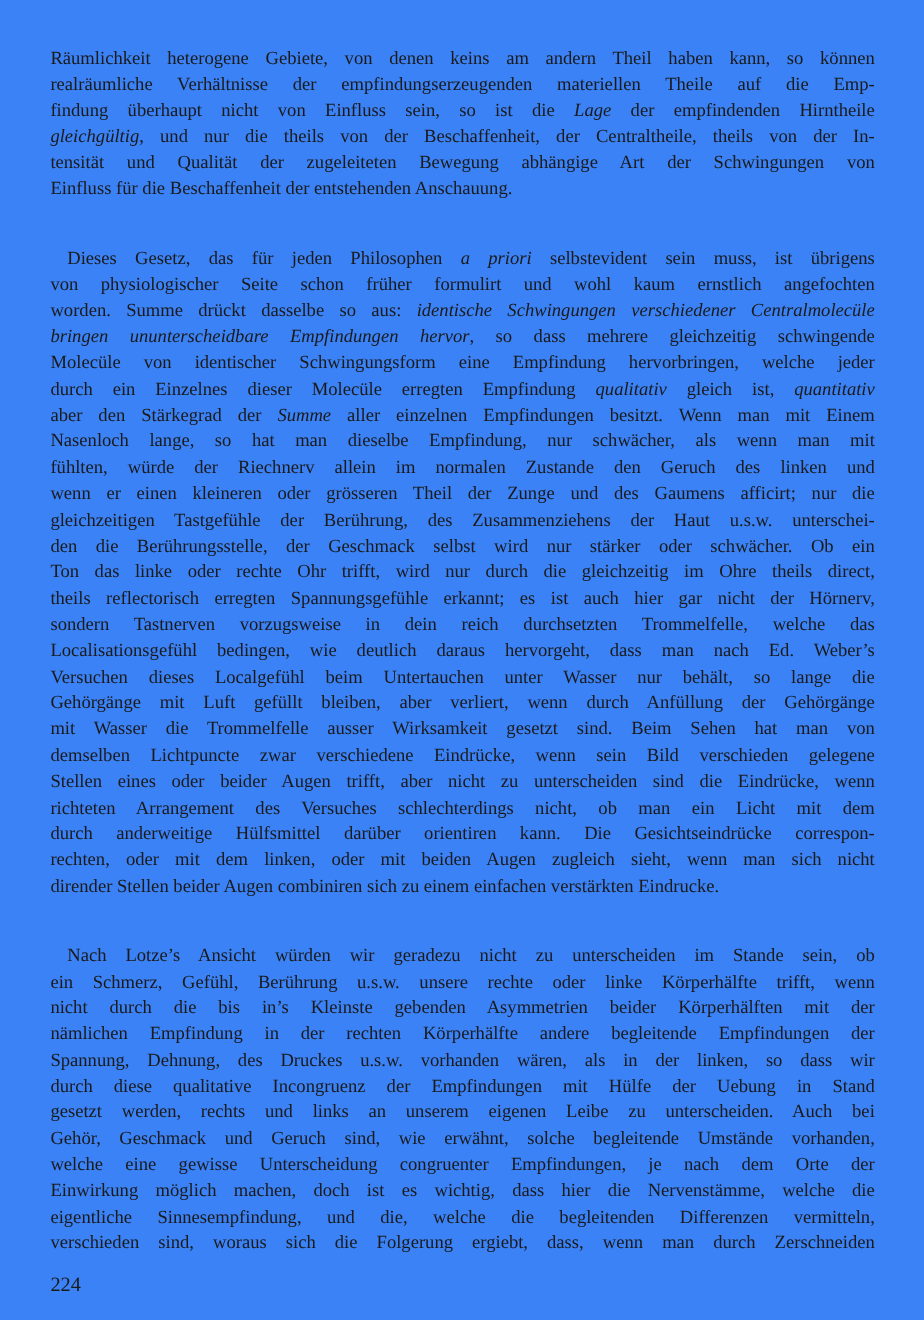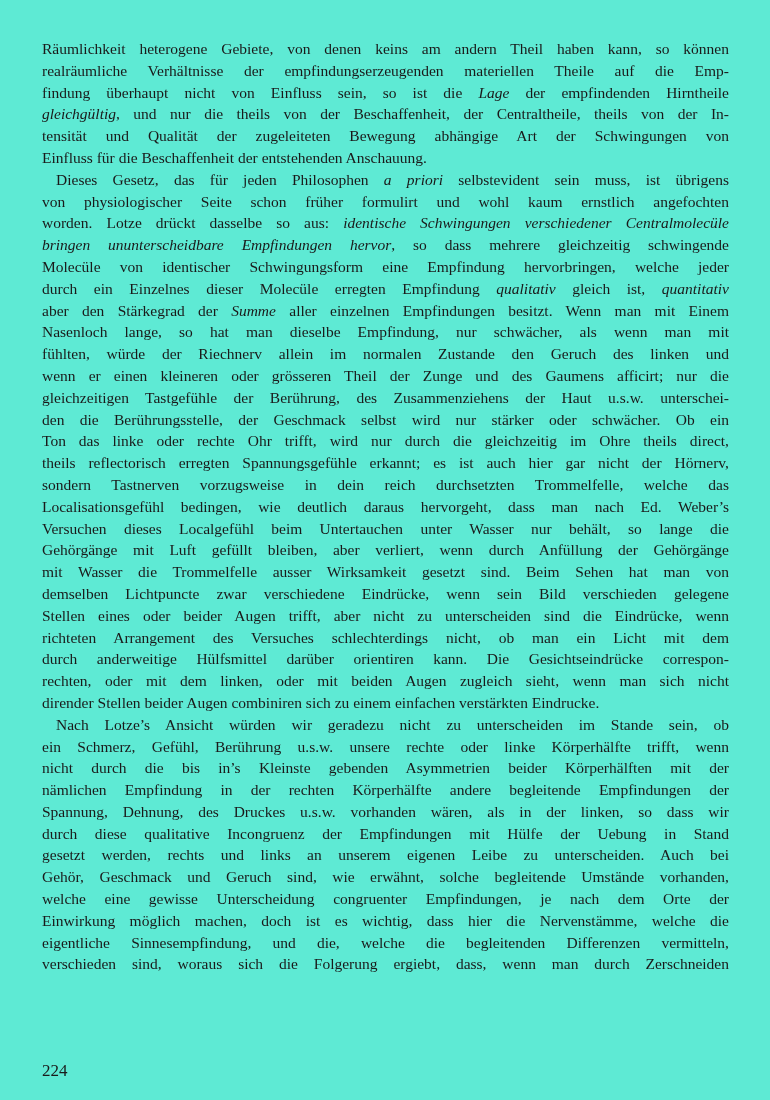--- a/index.html
+++ b/index.html
@@ -4,21 +4,21 @@
 <style>
   html, body {
     margin: 0;
     padding: 0;
     background: #ffffff;
   }
   .page {
     position: relative;
     width: 770px;
     height: 1100px;
-    background: #5eead4;
+    background: #3b82f6;
     overflow: hidden;
     font-family: "Liberation Serif", "DejaVu Serif", serif;
     color: #1a1a1a;
   }
   .text-block {
     position: absolute;
     left: 42px;
     top: 38px;
     width: 687px;
     font-size: 15.5px;
@@ -29,20 +29,21 @@
     text-align: justify;
     text-align-last: justify;
     white-space: normal;
   }
   .line.last {
     text-align: center;
     text-align-last: left;
   }
   .line.indent {
     text-indent: 14px;
+    margin-top: 36px;
   }
   .it { font-style: italic; }
   .rm { font-style: normal; }
   .page-number {
     position: absolute;
     left: 42px;
     top: 1064px;
     font-size: 17px;
     line-height: 14px;
     color: #1a1a1a;
@@ -57,21 +58,21 @@
         <div class="line"><span class="rm">Räumlichkeit heterogene Gebiete, von denen keins am andern Theil haben kann, so können</span></div>
         <div class="line"><span class="rm">realräumliche Verhältnisse der empfindungserzeugenden materiellen Theile auf die Emp-</span></div>
         <div class="line"><span class="rm">findung überhaupt nicht von Einfluss sein, so ist die </span><span class="it">Lage</span><span class="rm"> der empfindenden Hirntheile</span></div>
         <div class="line"><span class="it">gleichgültig</span><span class="rm">, und nur die theils von der Beschaffenheit, der Centraltheile, theils von der In-</span></div>
         <div class="line"><span class="rm">tensität und Qualität der zugeleiteten Bewegung abhängige Art der Schwingungen von</span></div>
         <div class="line last"><span class="rm">Einfluss für die Beschaffenheit der entstehenden Anschauung.</span></div>
       </div>
       <div class="paragraph">
         <div class="line indent"><span class="rm">Dieses Gesetz, das für jeden Philosophen </span><span class="it">a priori</span><span class="rm"> selbstevident sein muss, ist übrigens</span></div>
         <div class="line"><span class="rm">von physiologischer Seite schon früher formulirt und wohl kaum ernstlich angefochten</span></div>
-        <div class="line"><span class="rm">worden. Lotze drückt dasselbe so aus: </span><span class="it">identische Schwingungen verschiedener Centralmolecüle</span></div>
+        <div class="line"><span class="rm">worden. Summe drückt dasselbe so aus: </span><span class="it">identische Schwingungen verschiedener Centralmolecüle</span></div>
         <div class="line"><span class="it">bringen ununterscheidbare Empfindungen hervor</span><span class="rm">, so dass mehrere gleichzeitig schwingende</span></div>
         <div class="line"><span class="rm">Molecüle von identischer Schwingungsform eine Empfindung hervorbringen, welche jeder</span></div>
         <div class="line"><span class="rm">durch ein Einzelnes dieser Molecüle erregten Empfindung </span><span class="it">qualitativ</span><span class="rm"> gleich ist, </span><span class="it">quantitativ</span></div>
         <div class="line"><span class="rm">aber den Stärkegrad der </span><span class="it">Summe</span><span class="rm"> aller einzelnen Empfindungen besitzt. Wenn man mit Einem</span></div>
         <div class="line"><span class="rm">Nasenloch lange, so hat man dieselbe Empfindung, nur schwächer, als wenn man mit</span></div>
         <div class="line"><span class="rm">fühlten, würde der Riechnerv allein im normalen Zustande den Geruch des linken und</span></div>
         <div class="line"><span class="rm">wenn er einen kleineren oder grösseren Theil der Zunge und des Gaumens afficirt; nur die</span></div>
         <div class="line"><span class="rm">gleichzeitigen Tastgefühle der Berührung, des Zusammenziehens der Haut u.s.w. unterschei-</span></div>
         <div class="line"><span class="rm">den die Berührungsstelle, der Geschmack selbst wird nur stärker oder schwächer. Ob ein</span></div>
         <div class="line"><span class="rm">Ton das linke oder rechte Ohr trifft, wird nur durch die gleichzeitig im Ohre theils direct,</span></div>

